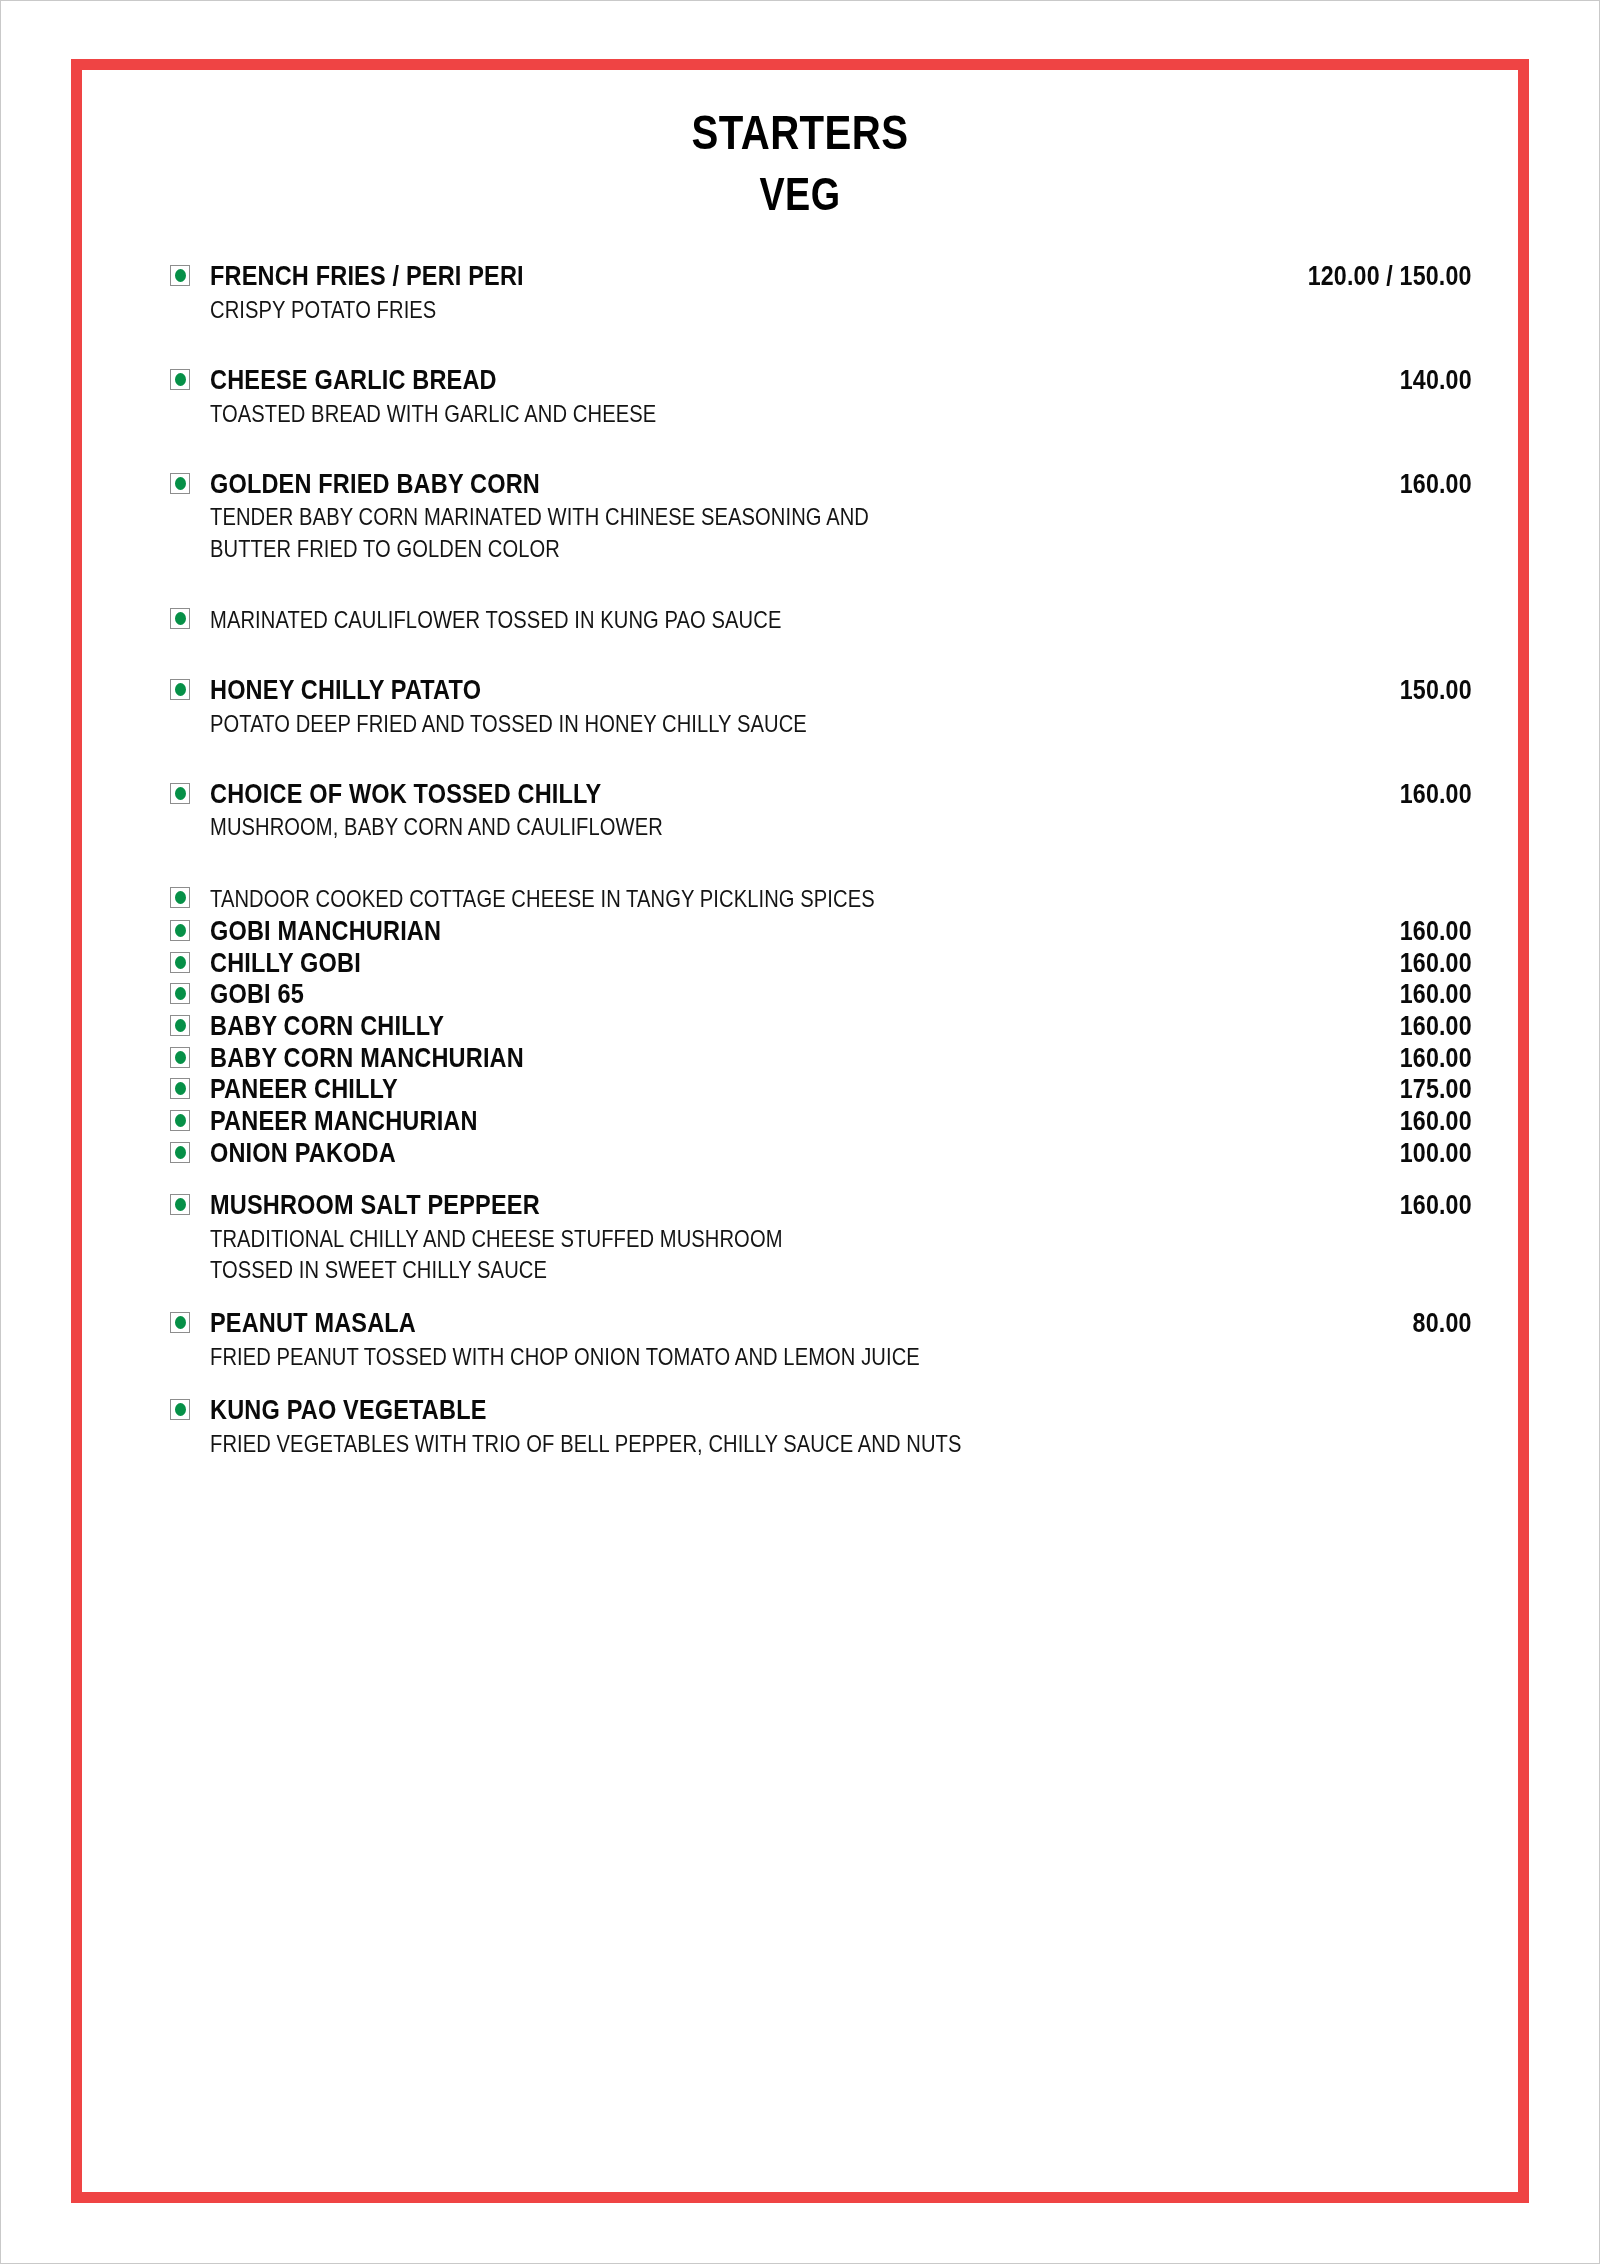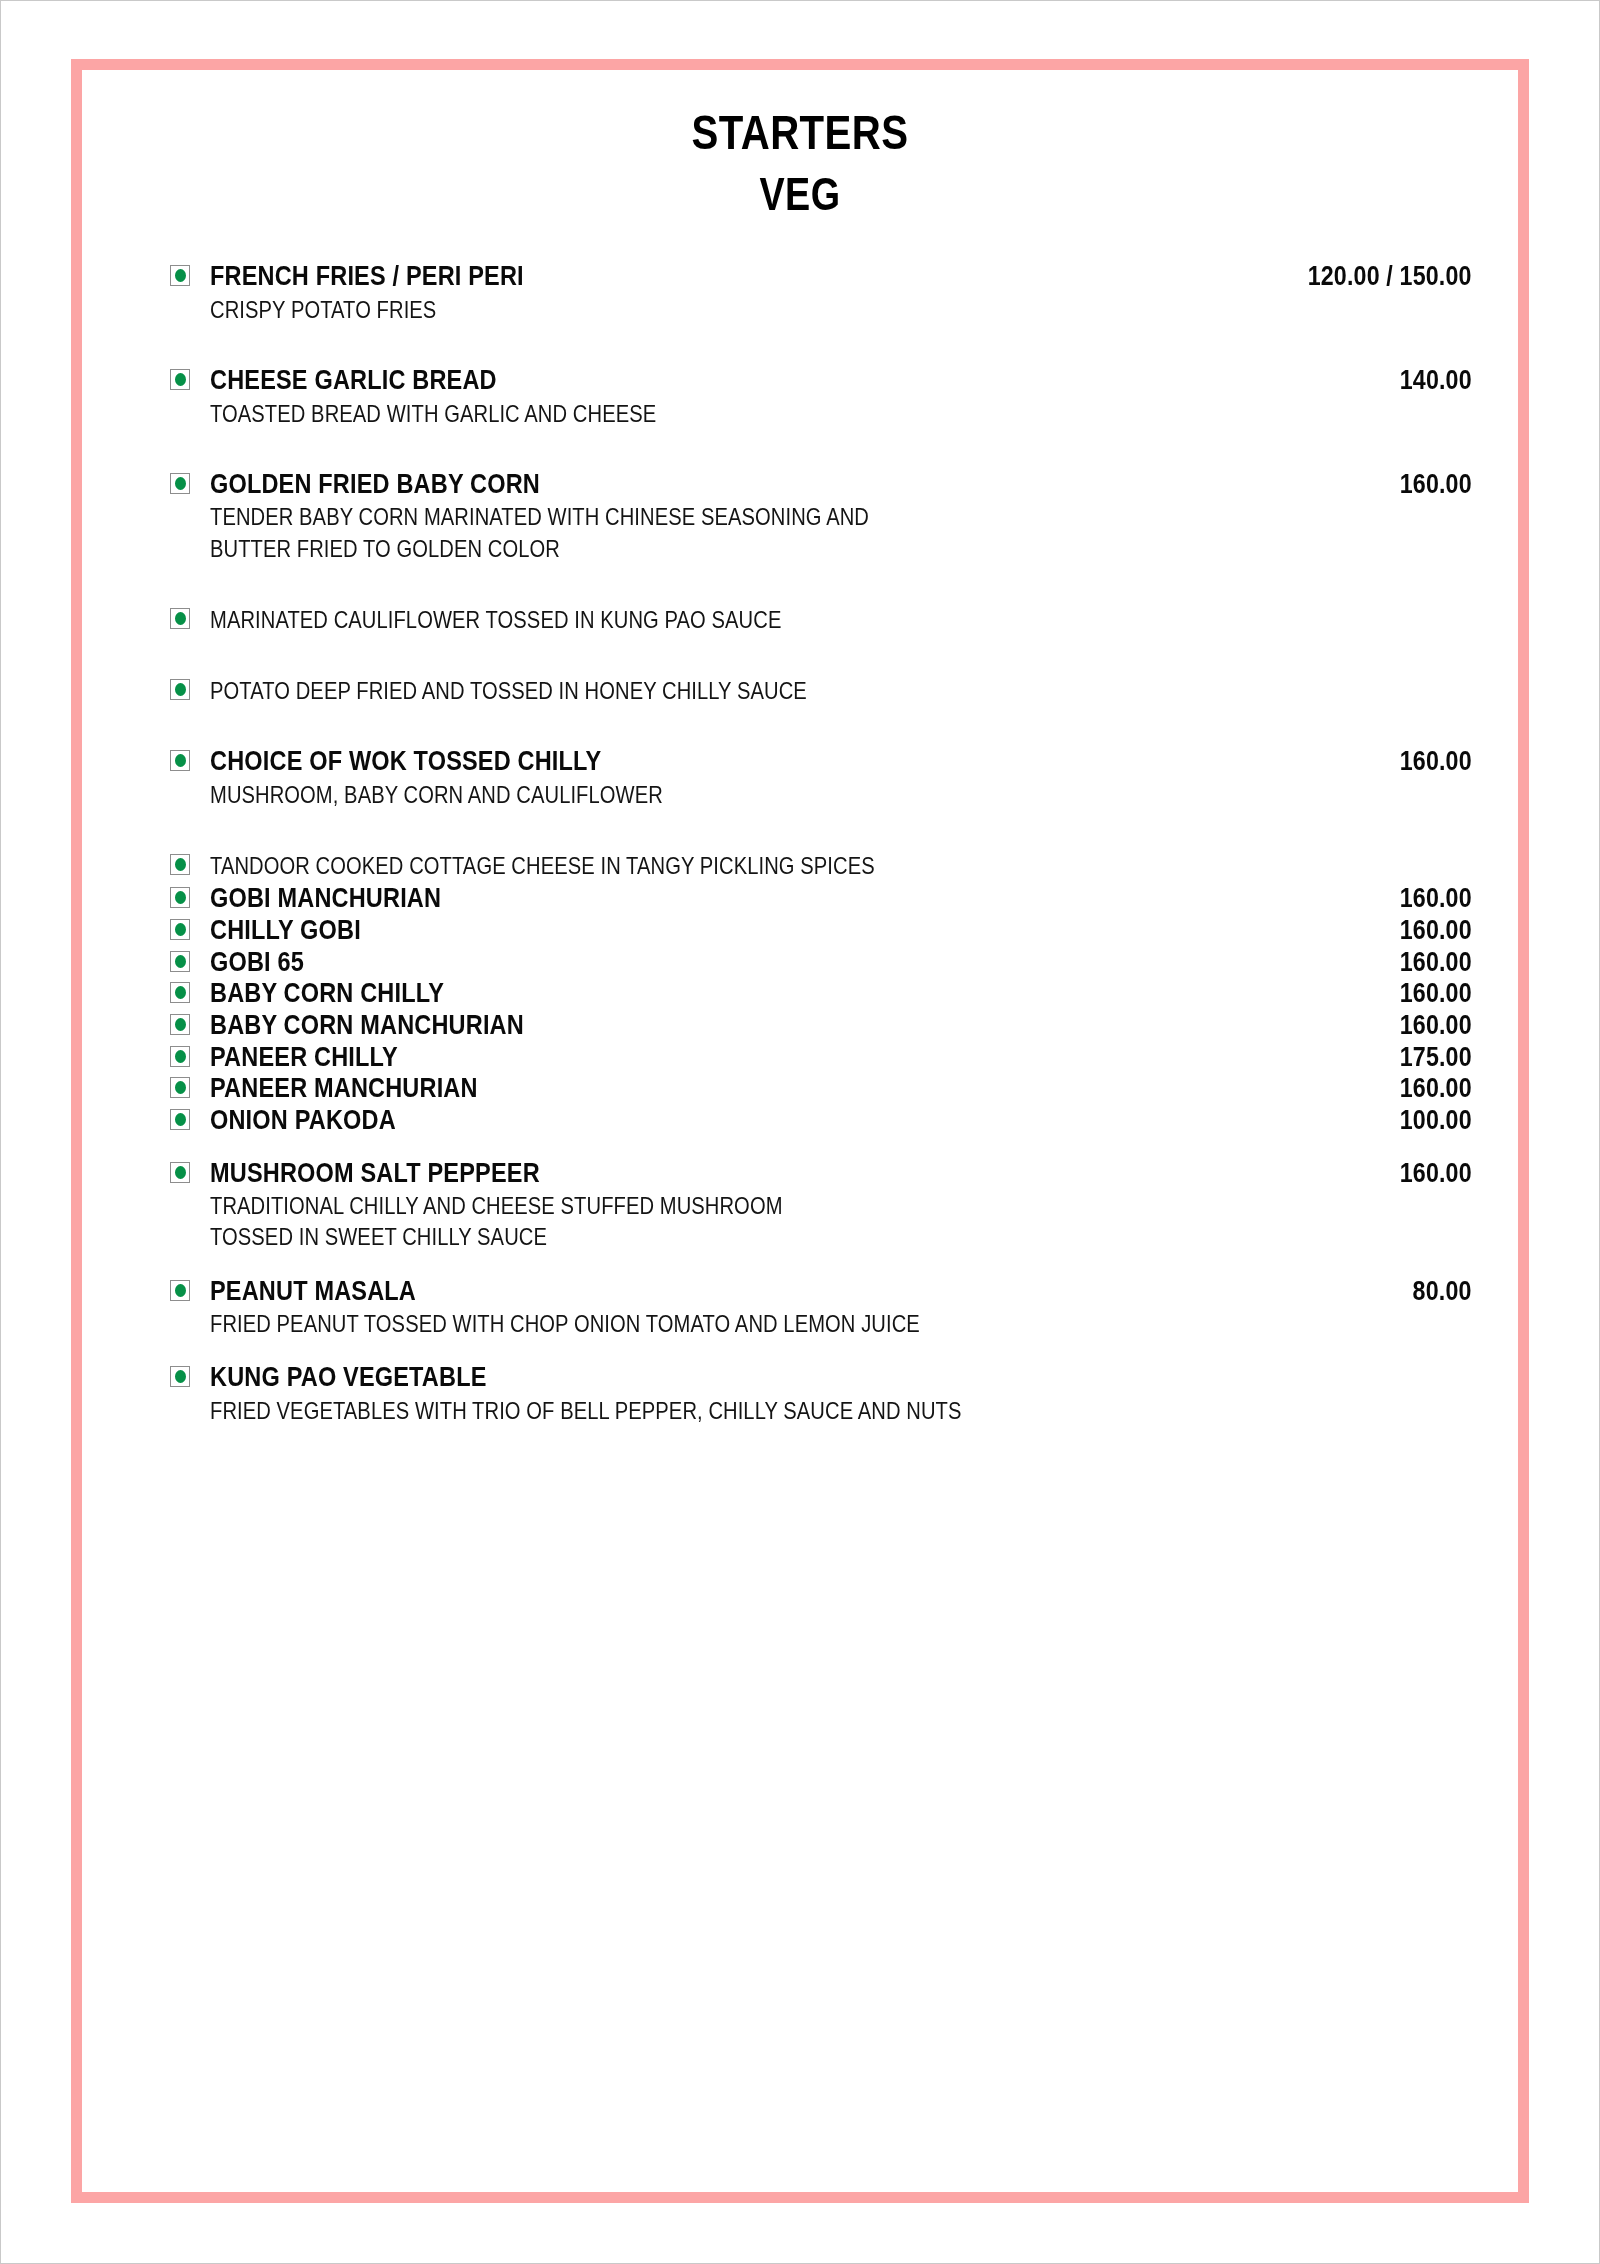--- a/index.html
+++ b/index.html
@@ -24,21 +24,21 @@
     overflow: hidden;
   }
 
   
   .frame {
     position: absolute;
     left: 70px;
     top: 58px;
     width: 1458px;
     height: 2144px;
-    border: 11px solid #fca5a5;
+    border: 11px solid #ef4444;
     box-sizing: border-box;
     background: #ffffff;
   }
 
   .inner {
     position: absolute;
     left: 0;
     top: 0;
     right: 0;
     bottom: 0;
@@ -207,20 +207,24 @@
             </div>
           </li>
           <li class="item gap-lg">
             <span class="veg-mark"></span>
             <div class="item-desc">
               <span class="dline">MARINATED CAULIFLOWER TOSSED IN KUNG PAO SAUCE</span>
             </div>
           </li>
           <li class="item gap-lg">
             <span class="veg-mark"></span>
+            <div class="item-row">
+              <span class="item-name">HONEY CHILLY PATATO</span>
+              <span class="item-price">150.00</span>
+            </div>
             <div class="item-desc">
               <span class="dline">POTATO DEEP FRIED AND TOSSED IN HONEY CHILLY SAUCE</span>
             </div>
           </li>
           <li class="item gap-lg">
             <span class="veg-mark"></span>
             <div class="item-row">
               <span class="item-name">CHOICE OF WOK TOSSED CHILLY</span>
               <span class="item-price">160.00</span>
             </div>

